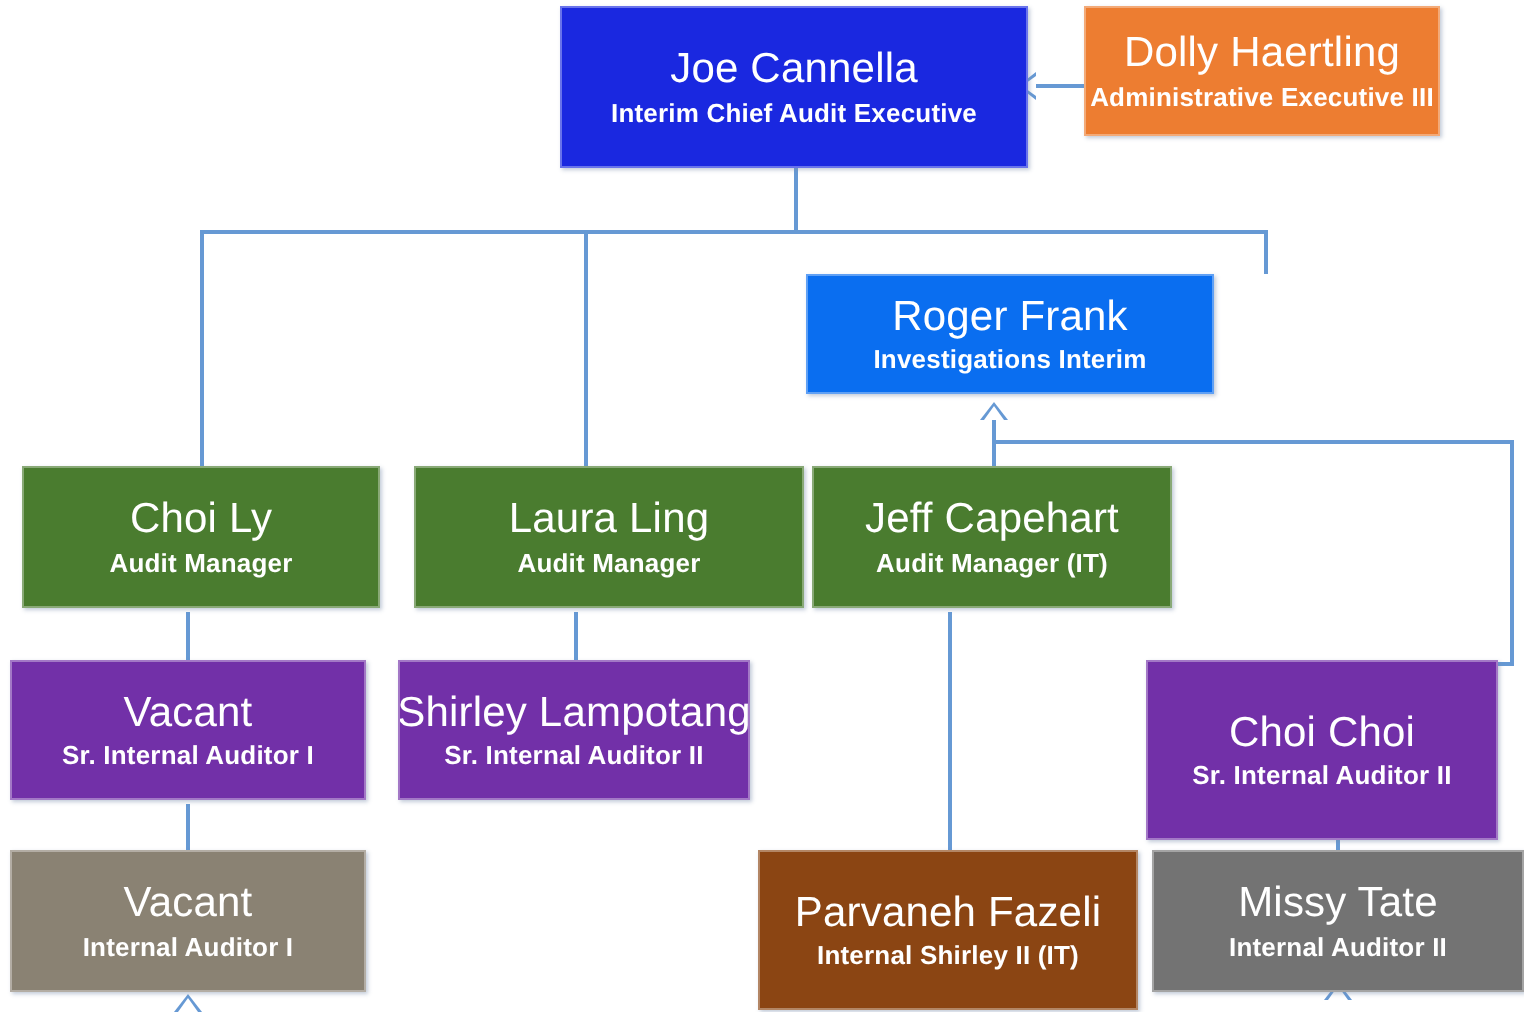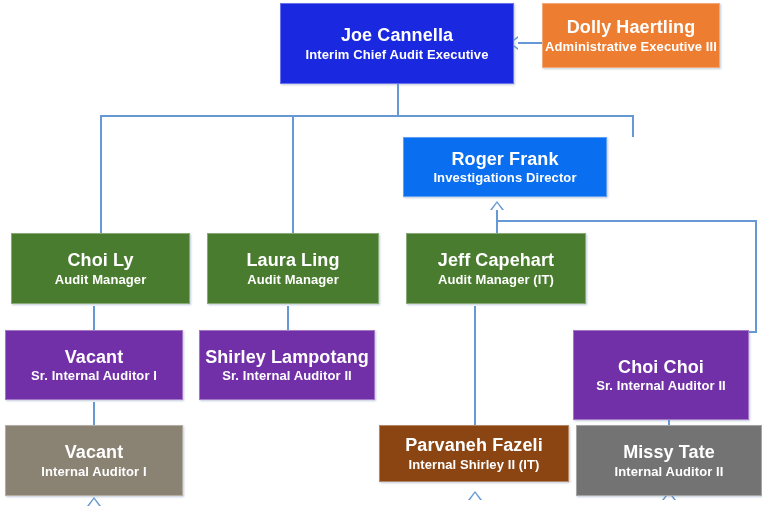--- a/index.html
+++ b/index.html
@@ -58,22 +58,22 @@
     flex-direction: column;
     align-items: center;
     justify-content: center;
     border: 1px solid rgba(255,255,255,0.35);
     box-shadow: 1px 1px 2px rgba(120,140,170,0.45);
     text-align: center;
     color: #ffffff;
     overflow: hidden;
   }
   .node .nm {
-    font-size: 18px;
-    font-weight: bold;
+    font-size: 21px;
+    font-weight: normal;
     line-height: 1.25;
     letter-spacing: 0.1px;
     white-space: nowrap;
   }
   .node .ti {
     font-size: 13px;
     font-weight: bold;
     line-height: 1.25;
     letter-spacing: 0.1px;
     white-space: nowrap;
@@ -138,29 +138,29 @@
     <div class="ti">Interim Chief Audit Executive</div>
   </div>
 
   <div class="node" style="left:542px; top:3px; width:178px; height:65px; background:#ed7d31;">
     <div class="nm">Dolly Haertling</div>
     <div class="ti">Administrative Executive III</div>
   </div>
 
   <div class="node" style="left:403px; top:137px; width:204px; height:60px; background:#0a6ef0;">
     <div class="nm">Roger Frank</div>
-    <div class="ti">Investigations Director</div>
+    <div class="ti">Investigations Interim</div>
   </div>
 
   <div class="node" style="left:11px; top:233px; width:179px; height:71px; background:#4a7c2f;">
     <div class="nm">Choi Ly</div>
     <div class="ti">Audit Manager</div>
   </div>
 
-  <div class="node" style="left:207px; top:233px; width:172px; height:71px; background:#4a7c2f;">
+  <div class="node" style="left:207px; top:233px; width:195px; height:71px; background:#4a7c2f;">
     <div class="nm">Laura Ling</div>
     <div class="ti">Audit Manager</div>
   </div>
 
   <div class="node" style="left:406px; top:233px; width:180px; height:71px; background:#4a7c2f;text-align:right;">
     <div class="nm">Jeff Capehart</div>
     <div class="ti">Audit Manager (IT)</div>
   </div>
 
   <div class="node" style="left:5px; top:330px; width:178px; height:70px; background:#7230a8;">
@@ -176,21 +176,21 @@
   <div class="node" style="left:573px; top:330px; width:176px; height:90px; background:#7230a8;">
     <div class="nm">Choi Choi</div>
     <div class="ti">Sr. Internal Auditor II</div>
   </div>
 
   <div class="node" style="left:5px; top:425px; width:178px; height:71px; background:#8a8273;">
     <div class="nm">Vacant</div>
     <div class="ti">Internal Auditor I</div>
   </div>
 
-  <div class="node" style="left:379px; top:425px; width:190px; height:57px; background:#8b4513;">
+  <div class="node" style="left:379px; top:425px; width:190px; height:80px; background:#8b4513;">
     <div class="nm">Parvaneh Fazeli</div>
     <div class="ti">Internal Shirley II (IT)</div>
   </div>
 
   <div class="node" style="left:576px; top:425px; width:186px; height:71px; background:#737373;">
     <div class="nm">Missy Tate</div>
     <div class="ti">Internal Auditor II</div>
   </div>
 
 </div>

